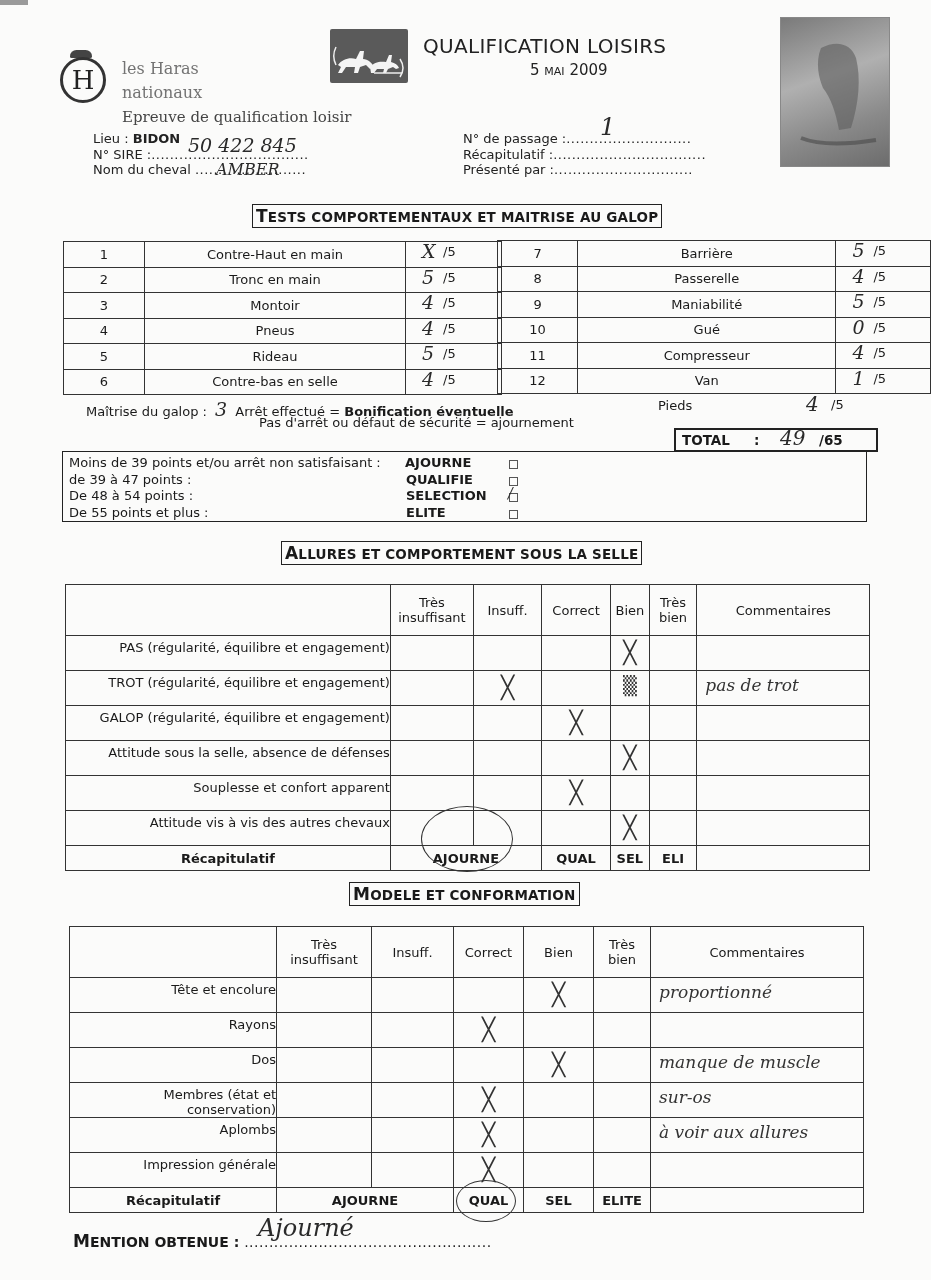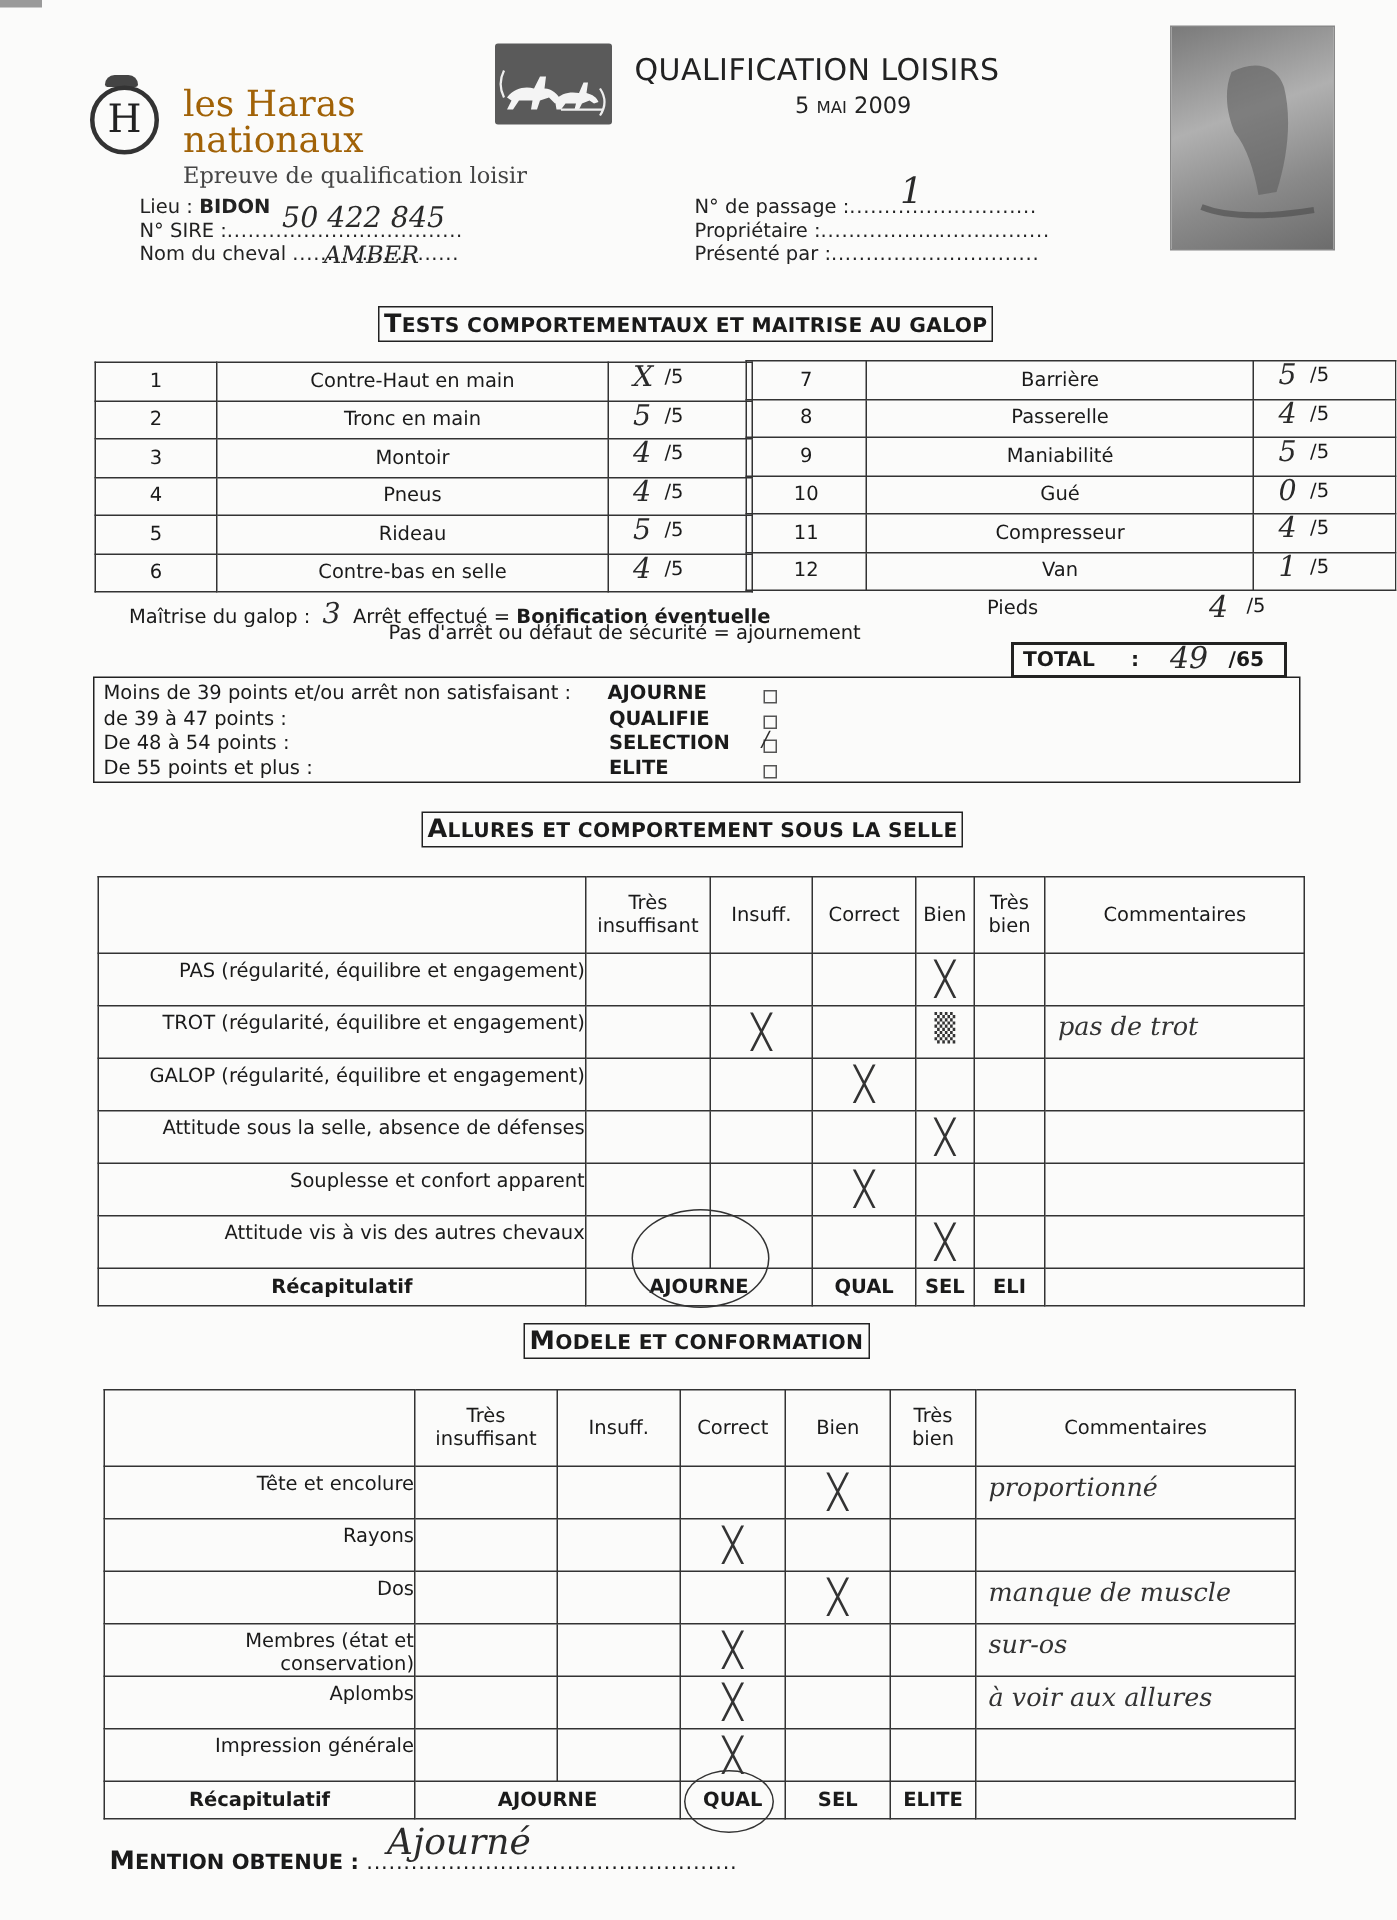--- a/index.html
+++ b/index.html
@@ -12,21 +12,21 @@
     .hand { font-family: "DejaVu Serif", serif; font-style: italic; color: #2a2a2a; }
     .corner-mark { left: 0; top: 0; width: 28px; height: 5px; background: #9a9a9a; }
 
     
     .logo-circle {
       left: 60px; top: 57px; width: 40px; height: 40px; border: 3px solid #333;
       border-radius: 50%; text-align: center; line-height: 40px;
       font-family: "DejaVu Serif", serif; font-size: 26px; color: #222;
     }
     .logo-crown { left: 70px; top: 50px; width: 22px; height: 8px; border-radius: 8px 8px 2px 2px; background: #444; }
-    .logo-name { left: 122px; top: 57px; font-family: "DejaVu Serif", serif; font-size: 24px; line-height: 24px; color: #a16207; }
+    .logo-name { left: 122px; top: 57px; font-family: "DejaVu Serif", serif; font-size: 16px; line-height: 24px; color: #737373; }
     .logo-sub { left: 122px; top: 108px; font-family: "DejaVu Serif", serif; font-size: 15px; color: #444; }
 
     .riders {
       left: 330px; top: 29px; width: 78px; height: 54px; background: #5a5a5a;
       border-radius: 2px; overflow: hidden;
     }
     .riders svg { width: 100%; height: 100%; }
 
     .title { left: 423px; top: 34px; font-size: 20px; color: #222; letter-spacing: 0.3px; }
     .date { left: 530px; top: 61px; font-size: 15px; color: #222; }
@@ -113,21 +113,21 @@
 <div class="abs info" style="left:93px; top:131px;">
   <div><span>Lieu :</span> <b>BIDON</b></div>
   <div><span>N° SIRE :</span><span class="dots">..................................</span></div>
   <div><span>Nom du cheval</span> <span class="dots">........................</span></div>
 </div>
 <div class="abs hand hand-val" style="left:188px; top:134px; font-size:19px;">50 422 845</div>
 <div class="abs hand hand-val" style="left:216px; top:160px; font-size:16px;">AMBER</div>
 
 <div class="abs info" style="left:463px; top:131px;">
   <div><span>N° de passage :</span><span class="dots">...........................</span></div>
-  <div><span>Propriétaire :</span><span class="dots">.................................</span></div>
+  <div><span>Récapitulatif :</span><span class="dots">.................................</span></div>
   <div><span>Présenté par :</span><span class="dots">..............................</span></div>
 </div>
 <div class="abs hand hand-val" style="left:600px; top:113px; font-size:24px;">1</div>
 
 <div class="abs section-title" style="left:252px; top:204px;">
   <span class="cap">T</span><span>ESTS COMPORTEMENTAUX ET MAITRISE AU GALOP</span>
 </div>
 
 <table class="tests" style="left:63px; top:241px;">
   <tbody id="tests-left">
@@ -240,21 +240,21 @@
   <span class="hand" style="font-size:19px; margin:0 4px;">3</span>
   <span>Arrêt effectué  =</span>
   <b>Bonification éventuelle</b>
 </div>
 <div class="abs" style="left:259px; top:415px; font-size:13px; white-space:nowrap;">Pas d'arrêt ou défaut de sécurité =  ajournement</div>
 
 <div class="abs" style="left:658px; top:398px; font-size:13px;">Pieds</div>
 <div class="abs hand" style="left:806px; top:392px; font-size:20px;">4</div>
 <div class="abs" style="left:831px; top:397px; font-size:13px;">/5</div>
 
-<div class="abs" style="left:674px; top:428px; width:180px; height:20px; border:2px solid #222; font-weight:bold; font-size:13.5px;">
+<div class="abs" style="left:674px; top:428px; width:180px; height:20px; border:2px solid #222; font-weight:bold; font-size:13.5px;padding-left:20px;">
   <span class="abs" style="left:6px; top:2px;">TOTAL</span>
   <span class="abs" style="left:78px; top:2px;">:</span>
   <span class="abs hand" style="left:104px; top:-4px; font-size:20px; font-weight:normal;">49</span>
   <span class="abs" style="left:143px; top:2px;">/65</span>
 </div>
 
 <div class="abs rules-box">
   <div id="rules">
       <div class="row" style="top:3px">Moins de 39 points et/ou arrêt non satisfaisant :</div>
       <div class="lvl" style="left:342px; top:3px">AJOURNE</div>

